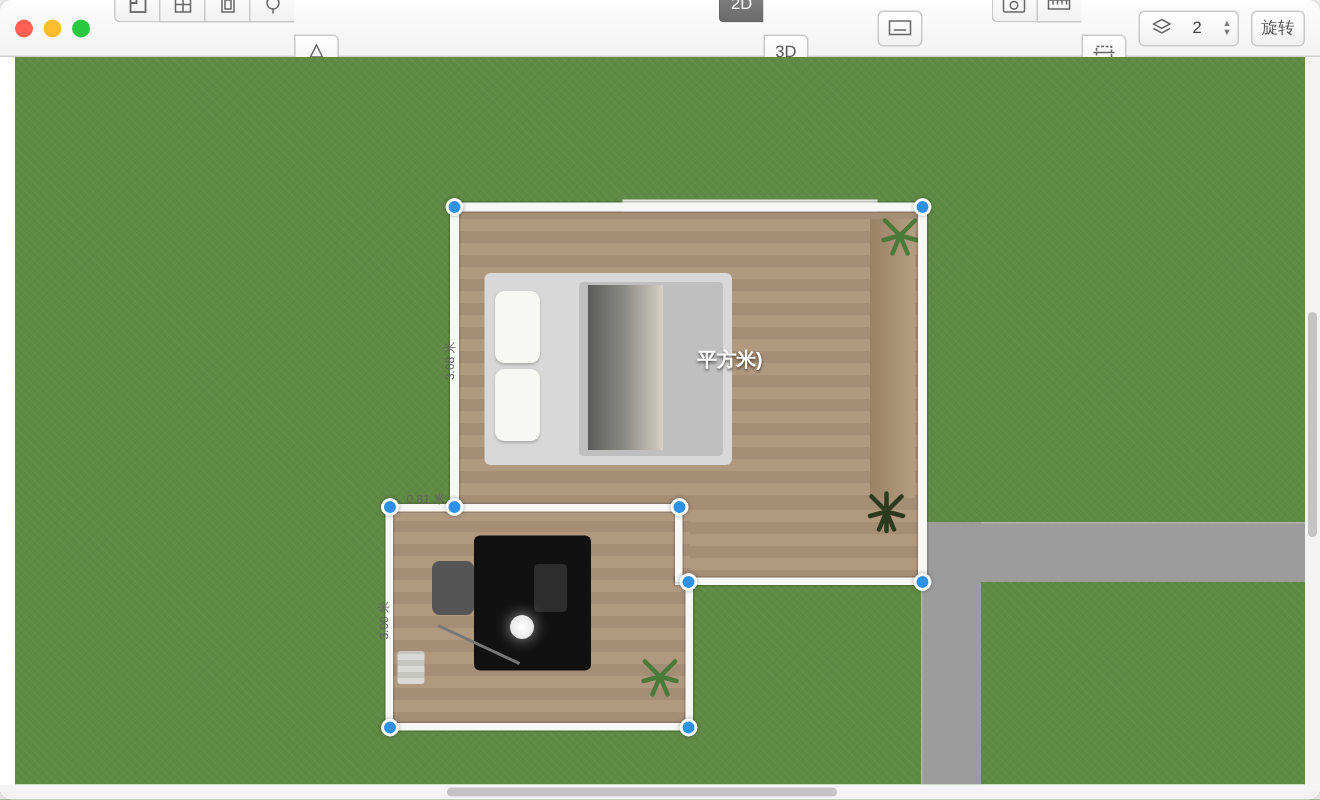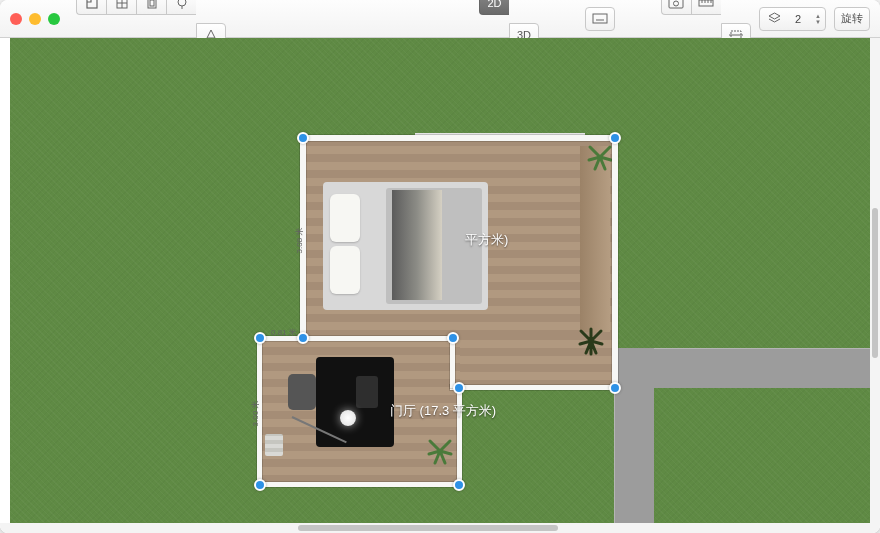--- a/index.html
+++ b/index.html
@@ -108,21 +108,21 @@
 .h3 { left:247px; top:444px; width:202px; height:5px; }
 .h4 { left:447px; top:349px; width:5px; height:98px; }
 
 .handle { position:absolute; width:12px; height:12px; border-radius:50%; background:#2e91e6; border:2px solid #fff; transform:translate(-50%,-50%); box-shadow:0 0 3px rgba(0,0,0,0.3); }
 
 
 .dim { position:absolute; font-size:8px; color:#626262; background:transparent; white-space:nowrap; }
 .dim.v { transform: rotate(-90deg); transform-origin:center; }
 
 
-.roomlabel { position:absolute; font-size:13px; color:#ffffff; text-shadow:0 1px 2px rgba(0,0,0,0.6); }
+.roomlabel { position:absolute; font-size:13px; color:#ffffff; text-shadow:0 1px 2px rgba(0,0,0,0.6);font-weight:bold; }
 
 
 .bedframe { position:absolute; left:313px; top:144px; width:165px; height:128px; background:#d8d8d8; border-radius:4px; }
 .mattress { position:absolute; left:376px; top:150px; width:96px; height:116px; background:#bfbfbf; border-radius:3px; }
 .duvet { position:absolute; left:382px; top:152px; width:50px; height:110px; background:linear-gradient(90deg,#5b5b5b,#8c8c86,#d5d0c3); }
 .pillow { position:absolute; width:30px; height:48px; background:#f7f7f3; border-radius:6px; box-shadow:0 1px 2px rgba(0,0,0,0.2); }
 .pillow.p1 { left:320px; top:156px; }
 .pillow.p2 { left:320px; top:208px; }
 
 .desk { position:absolute; left:306px; top:319px; width:78px; height:90px; background:#111; border-radius:4px; }
@@ -314,21 +314,20 @@
       <div class="handle" style="left:605px;top:100px"></div>
       <div class="handle" style="left:293px;top:300px"></div>
       <div class="handle" style="left:605px;top:350px"></div>
       <div class="handle" style="left:250px;top:300px"></div>
       <div class="handle" style="left:250px;top:447px"></div>
       <div class="handle" style="left:449px;top:447px"></div>
       <div class="handle" style="left:449px;top:350px"></div>
       <div class="handle" style="left:443px;top:300px"></div>
 
       <div class="roomlabel" style="left:455px;top:193px">平方米)</div>
-      <div class="roomlabel" style="left:380px;top:364px">门厅 (17.3 平方米)</div>
 
       <div class="dim v" style="left:277px;top:197px">3.08 米</div>
       <div class="dim" style="left:261px;top:289px">0.81 米</div>
       <div class="dim v" style="left:233px;top:370px">3.00 米</div>
 
     </div>
 
     <div class="scroll-v">
         <div class="thumb"></div>
       </div>

